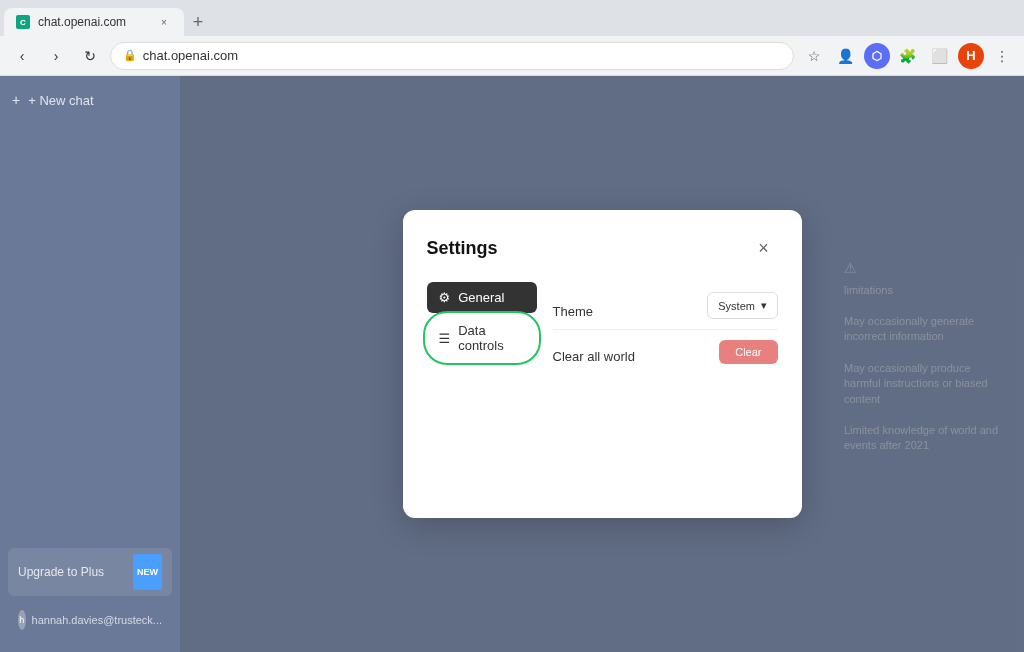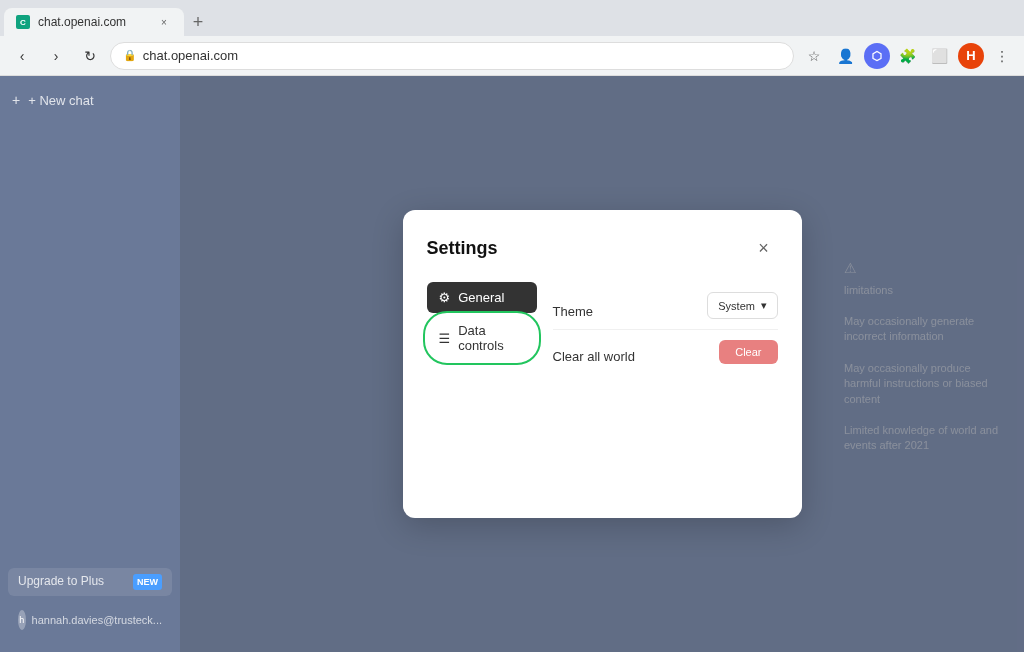--- a/index.html
+++ b/index.html
@@ -208,37 +208,37 @@
       font-weight: 300;
     }
 
     .sidebar-bottom {
       margin-top: auto;
       padding: 8px;
     }
 
     .upgrade-btn {
       display: flex;
-      align-items: flex-start;
+      align-items: center;
       gap: 6px;
       padding: 6px 10px;
       background: rgba(255,255,255,0.1);
       border-radius: 6px;
       color: rgba(255,255,255,0.8);
       font-size: 12px;
       cursor: pointer;
       margin-bottom: 8px;
     }
 
     .upgrade-badge {
       background: #4a9eff;
       color: white;
       font-size: 9px;
       font-weight: bold;
-      padding: 3px 4px;
+      padding: 13px 4px;
       border-radius: 3px;
       margin-left: auto;
     }
 
     .user-info {
       display: flex;
       align-items: center;
       gap: 6px;
       padding: 6px 10px;
       color: rgba(255,255,255,0.7);

